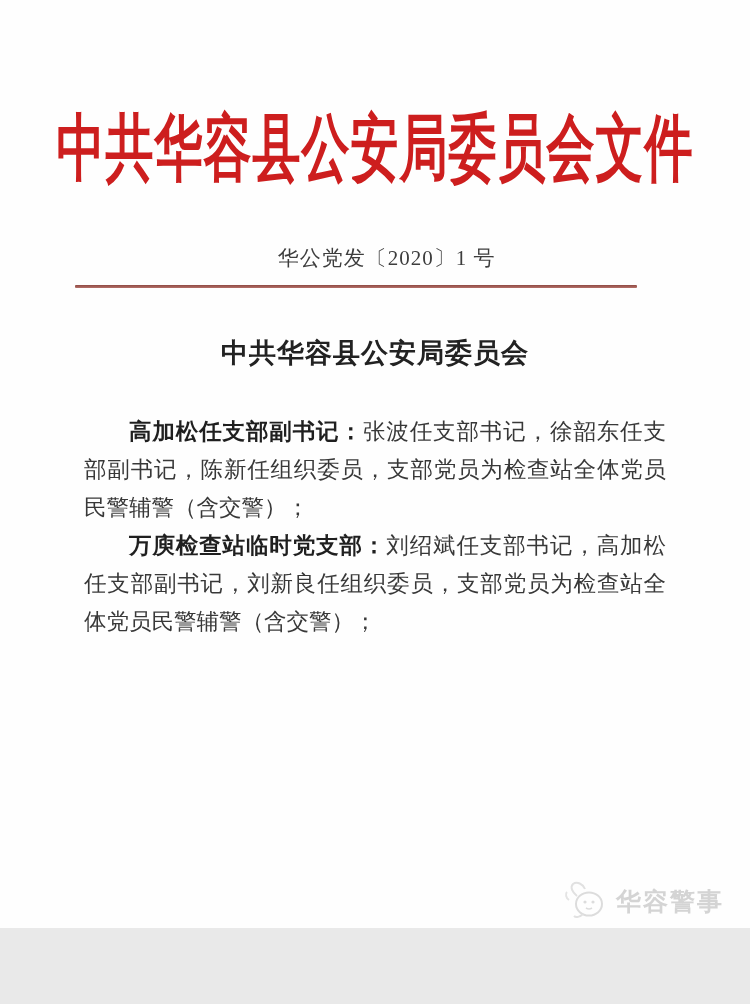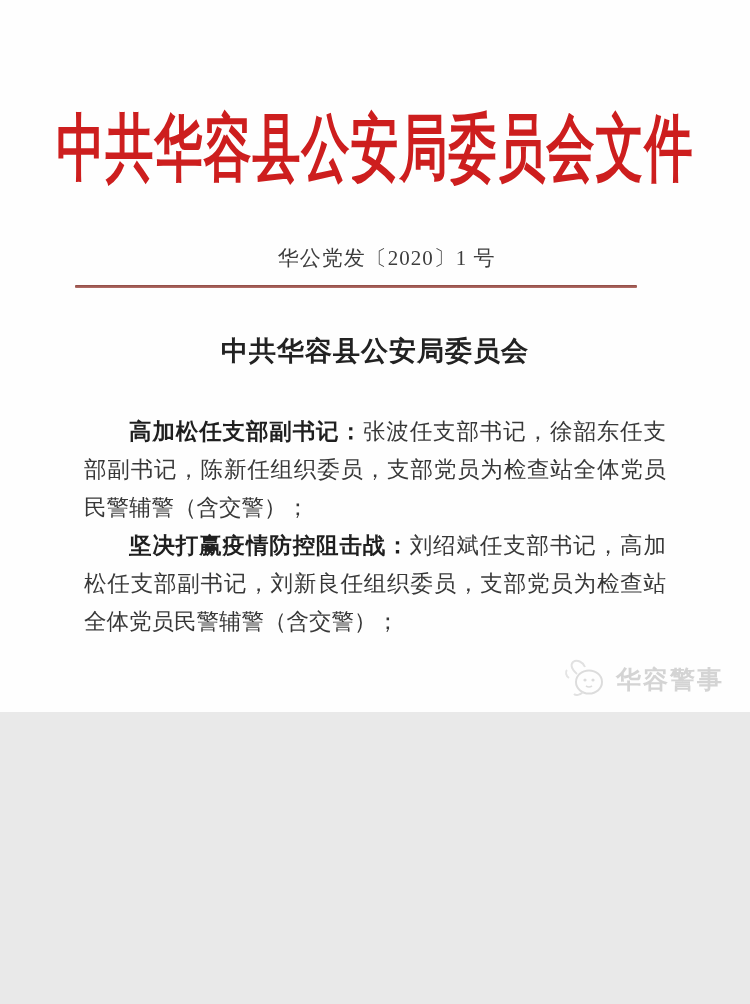--- a/index.html
+++ b/index.html
@@ -1,18 +1,18 @@
 <!DOCTYPE html>
 <html lang="zh"><head>
 <meta charset="utf-8">
 <style>
   html,body{margin:0;padding:0;background:#e9e9e9;}
   .page{
     position:relative;
-    width:750px;height:712px;
+    width:750px;height:928px;
     margin:0 auto;
     background:#fefefe;
     font-family:"Liberation Serif","DejaVu Serif",serif;
     overflow:hidden;
     box-sizing:border-box;
   }
   
   .banner{
     margin-top:96px;
     height:106px;
@@ -46,36 +46,35 @@
   }
   
   .title{
     margin-top:46px;
     text-align:center;
     font-weight:bold;
     font-size:27px;
     line-height:39px;
     color:#222;
     letter-spacing:1px;
-    font-family:Liberation Mono, monospace;
   }
   
   .body{
     margin:40px 84px 0 84px;
     font-size:22.5px;
     line-height:38px;
     text-align:justify;
     color:#383838;
   }
   .para{margin:0;text-indent:2em;}
   .para .lead{font-weight:bold;color:#1f1f1f;}
   
   .watermark{
     position:absolute;
-    right:26px;bottom:12px;
+    right:26px;bottom:6px;
     display:flex;align-items:center;gap:7px;
     color:#d4d4d4;
     font-size:25px;
     font-weight:bold;
     letter-spacing:2px;
     user-select:none;
   }
   .watermark svg{display:block;opacity:.85;}
 </style>
 </head>
@@ -93,21 +92,21 @@
 
   <div class="title">
     <div>中共华容县公安局委员会</div>
   </div>
 
   <div class="body">
 
 
     <p class="para"><b class="lead">高加松任支部副书记：</b><span>张波任支部书记，徐韶东任支部副书记，陈新任组织委员，支部党员为检查站全体党员民警辅警（含交警）；</span></p>
 
-    <p class="para"><b class="lead">坚决打赢疫情防控阻击战：</b><span>刘绍斌任支部书记，高加松任支部副书记，刘新良任组织委员，支部党员为检查站全体党员民警辅警（含交警）；</span></p>
+    <p class="para"><b class="lead">万庾检查站临时党支部：</b><span>刘绍斌任支部书记，高加松任支部副书记，刘新良任组织委员，支部党员为检查站全体党员民警辅警（含交警）；</span></p>
   </div>
 
   <div class="watermark">
     <svg width="46" height="42" viewBox="0 0 46 42" fill="none">
       <ellipse cx="26" cy="24" rx="13" ry="11.5" stroke="#d7d7d7" stroke-width="2"></ellipse>
       <path d="M14 16 C9 12, 7 7, 10 4 C14 1, 20 4, 22 9" stroke="#dcdcdc" stroke-width="2" fill="none"></path>
       <path d="M6 20 C3 18, 2 14, 4 12" stroke="#e0e0e0" stroke-width="2" fill="none"></path>
       <path d="M20 34 C17 37, 13 38, 11 36" stroke="#dcdcdc" stroke-width="2" fill="none"></path>
       <circle cx="22" cy="22" r="1.6" fill="#d7d7d7"></circle>
       <circle cx="30" cy="22" r="1.6" fill="#d7d7d7"></circle>

